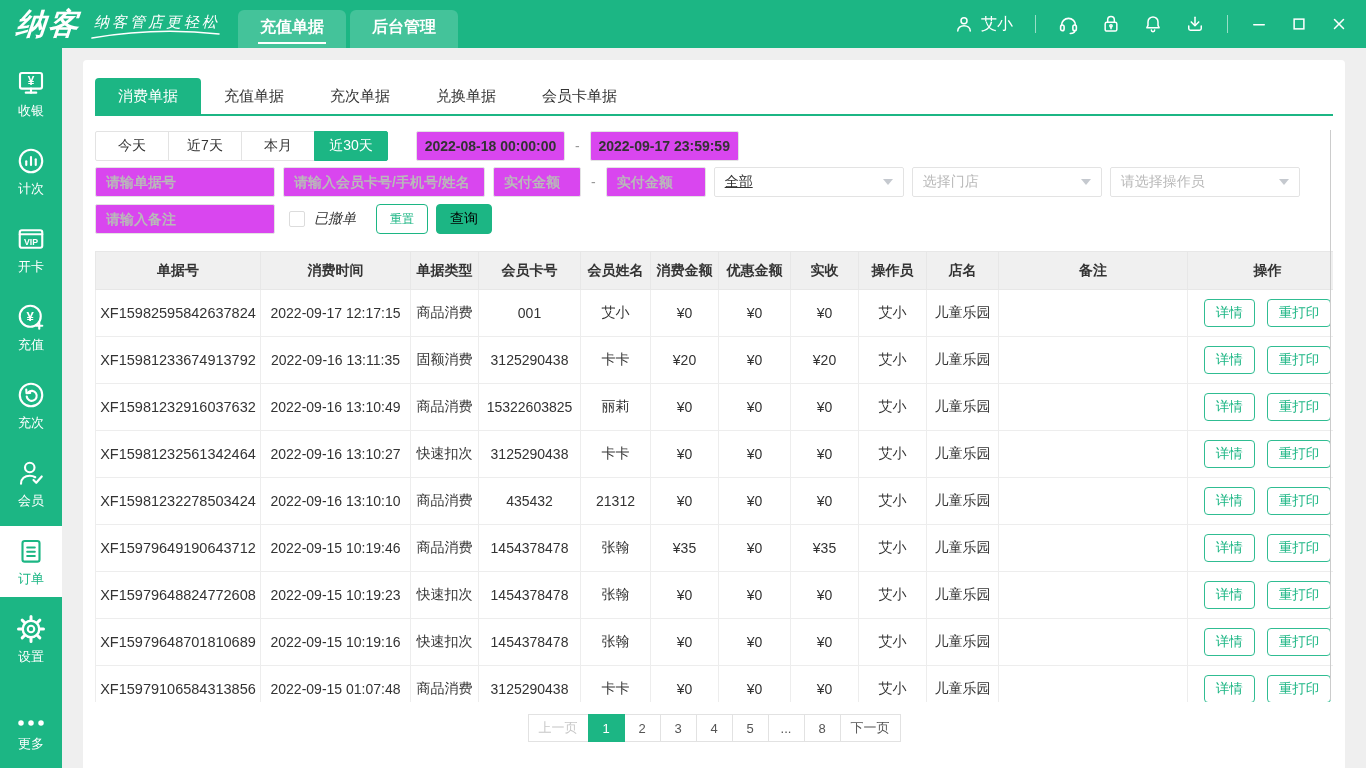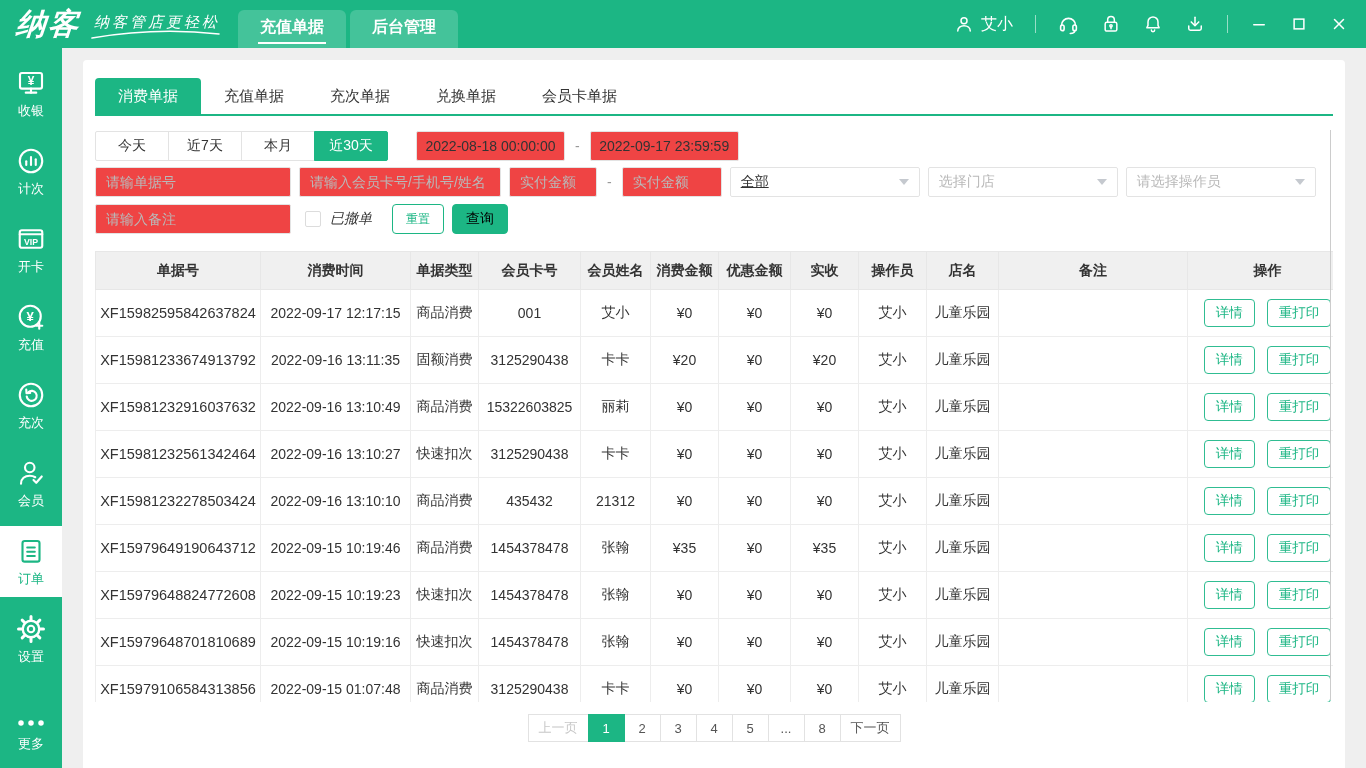--- a/index.html
+++ b/index.html
@@ -50,24 +50,24 @@
 
   .f-row{display:flex;align-items:center;gap:8px;}
   .f-row1{margin-top:15px;}
   .f-row2{margin-top:6px;}
   .f-row3{margin-top:7px;}
   .range-group{display:flex;margin-right:20px;}
   .range-btn{width:74px;height:30px;border:1px solid var(--border);background:#fff;color:var(--txt);font-size:14px;margin-left:-1px;}
   .range-btn:first-child{margin-left:0;border-radius:2px 0 0 2px;}
   .range-btn:last-child{border-radius:0 2px 2px 0;}
   .range-btn.active{background:var(--green);border-color:var(--green);color:#fff;position:relative;z-index:1;}
-  .f-input{height:30px;border:1px solid var(--border);border-radius:2px;padding:0 10px;font-size:14px;color:var(--txt);background:#ef4444;outline:none;}
+  .f-input{height:30px;border:1px solid var(--border);border-radius:2px;padding:0 10px;font-size:14px;color:var(--txt);background:#d946ef;outline:none;font-weight:bold;}
   .f-input::placeholder{color:var(--ph);}
   .w-date{width:149px;text-align:center;padding:0 4px;}
-  .w-order{width:196px;}
+  .w-order{width:180px;}
   .w-member{width:202px;}
   .w-amt1{width:88px;}
   .w-amt2{width:100px;}
   .dash{color:#999;font-size:14px;margin:0 2px;}
   .f-select{width:190px;height:30px;border:1px solid var(--border);border-radius:2px;background:#fff;display:flex;align-items:center;justify-content:space-between;padding:0 10px;font-size:14px;cursor:pointer;}
   .f-select .val{color:var(--txt);text-decoration:underline;}
   .f-select .ph{color:var(--ph);}
   .caret{width:0;height:0;border-left:5px solid transparent;border-right:5px solid transparent;border-top:6px solid #c5c9cf;}
   .cb-wrap{display:flex;align-items:center;gap:9px;margin-left:6px;cursor:pointer;}
   .checkbox{width:16px;height:16px;border:1px solid #dcdcdc;border-radius:2px;background:#fff;}

